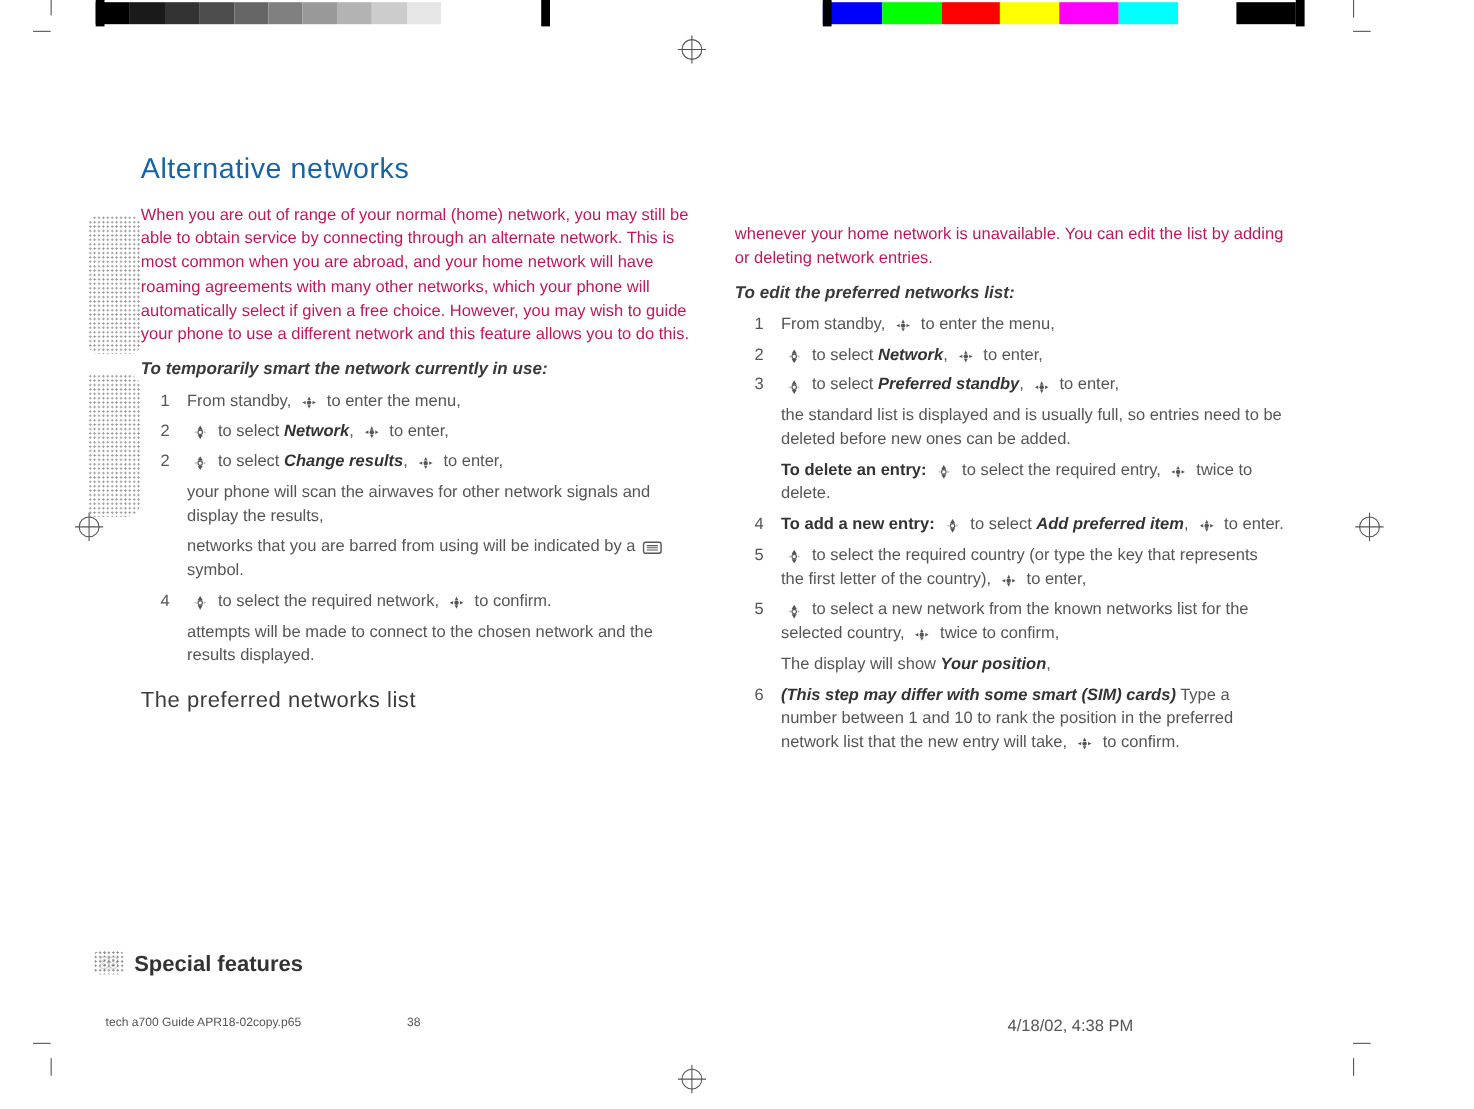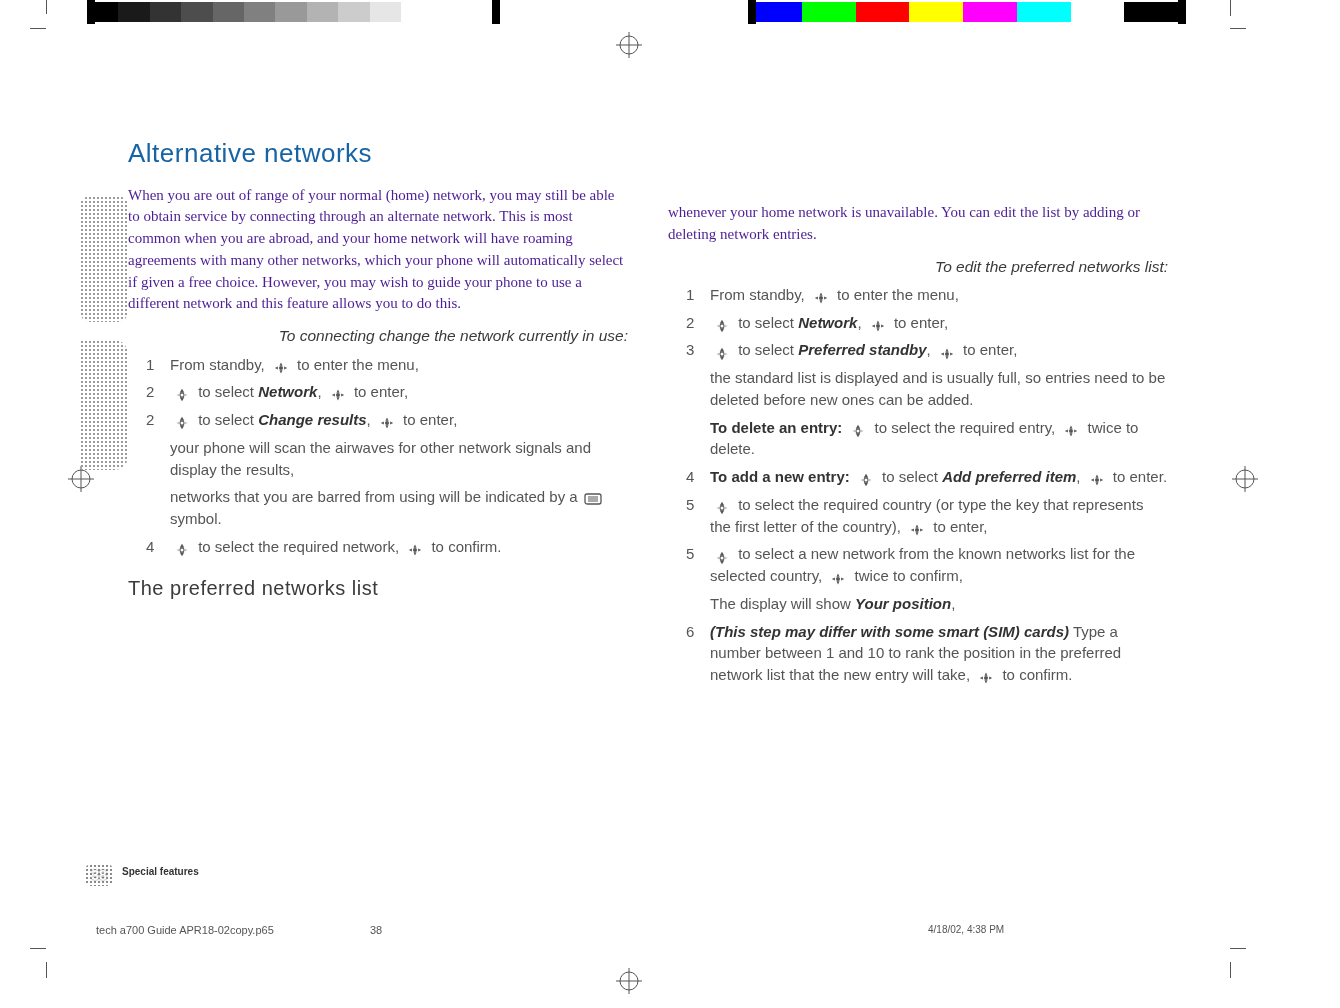--- a/index.html
+++ b/index.html
@@ -41,22 +41,22 @@
   .dotpanel { width:48px; border-radius:10px 10px 10px 10px; margin-bottom:18px;
               background-image: radial-gradient(#9a9a9a 1px, transparent 1px);
               background-size: 4px 4px; }
   .dotpanel.a { height:126px; }
   .dotpanel.b { height:130px; border-radius: 0 14px 14px 0; }
 
   
   .content { position:absolute; top:135px; left:128px; width:1080px; display:flex; gap:40px; }
   .col { width:500px; font-size:15px; line-height:1.45; }
   h1.sec { font-family: "Trebuchet MS", Verdana, sans-serif; font-weight:400; font-size:26px; color:#1664a6; letter-spacing:.5px; margin-bottom:12px; }
-  p.body { margin-bottom:10px; color:#4c1d95;font-family:Liberation Serif, serif; }
-  p.subhead { font-style:italic; font-weight:normal; color:#3a3a3a; margin:10px 0 6px; font-size:15.5px;text-align:right; }
+  p.body { margin-bottom:10px; color:#be185d; }
+  p.subhead { font-style:italic; font-weight:bold; color:#3a3a3a; margin:10px 0 6px; font-size:15.5px; }
   h2.sub { font-family: "Trebuchet MS", Verdana, sans-serif; font-weight:400; color:#3b3b3b; font-size:20px; margin:16px 0 6px; letter-spacing:.5px; }
 
   ol.steps { list-style:none; margin-left:18px; }
   ol.steps > li { display:flex; margin-bottom:6px; }
   ol.steps .num { width:24px; flex:none; color:#555; }
   ol.steps .txt { flex:1; color:#555; }
   .note { margin:6px 0 6px 42px; color:#555; }
   .note.indent { }
 
   b.k { font-weight:bold; font-style:italic; color:#333; }
@@ -66,24 +66,24 @@
   .nav-icon { display:inline-block; width:20px; height:14px; vertical-align:middle; position:relative; margin:0 2px; }
   .nav-icon svg { width:100%; height:100%; }
 
   .barred { display:inline-block; width:18px; height:14px; vertical-align:middle; margin:0 2px; }
 
   
   .pgnum-box { position:absolute; left:85px; top:864px; width:28px; height:22px; border-radius:6px;
                background-image: radial-gradient(#8a8a8a 1px, transparent 1px);
                background-size:4px 4px; display:flex; align-items:center; justify-content:center; }
   .pgnum { color:#fff; font-weight:bold; font-size:14px; text-shadow:0 0 2px #555; }
-  .chapter { position:absolute; left:122px; top:866px; font-weight:bold; font-size:10px; color:#333; }
+  .chapter { position:absolute; left:122px; top:866px; font-weight:bold; font-size:20px; color:#333; }
   .foot-file { position:absolute; left:96px; top:924px; font-size:11px; color:#555; }
   .foot-pg   { position:absolute; left:370px; top:924px; font-size:11px; color:#555; }
-  .foot-date { position:absolute; left:916px; top:924px; font-size:10px; color:#555;margin-left:12px; }
+  .foot-date { position:absolute; left:916px; top:924px; font-size:15px; color:#555; }
 </style>
 </head>
 <body>
 <div class="page">
 
 <svg width="0" height="0" style="position:absolute">
   <defs>
     <g id="nav-center">
       <polygon points="10,2 12,6 8,6" fill="#555"></polygon>
       <polygon points="10,16 12,12 8,12" fill="#555"></polygon>
@@ -168,21 +168,21 @@
   <div class="dotpanel a"></div>
   <div class="dotpanel b"></div>
 </div>
 
 <div class="content">
 
   <div class="col">
     <h1 class="sec">Alternative networks</h1>
     <p class="body">When you are out of range of your normal (home) network, you may still be able to obtain service by connecting through an alternate network. This is most common when you are abroad, and your home network will have roaming agreements with many other networks, which your phone will automatically select if given a free choice. However, you may wish to guide your phone to use a different network and this feature allows you to do this.</p>
 
-    <p class="subhead">To connecting change the network currently in use:</p>
+    <p class="subhead">To temporarily smart the network currently in use:</p>
     <ol class="steps">
       <li>
         <span class="num">1</span>
         <span class="txt"><span>From standby, </span><span class="nav-icon"><svg viewBox="0 0 20 18">
                   <use href="#nav-center"></use>
                 </svg></span><span> to enter the menu,</span></span>
       </li>
       <li>
         <span class="num">2</span>
         <span class="txt"><span class="nav-icon"><svg viewBox="0 0 20 18">
@@ -209,20 +209,21 @@
     <ol class="steps">
       <li>
         <span class="num">4</span>
         <span class="txt"><span class="nav-icon"><svg viewBox="0 0 20 18">
                   <use href="#nav-updown"></use>
                 </svg></span><span> to select the required network, </span><span class="nav-icon"><svg viewBox="0 0 20 18">
                   <use href="#nav-center"></use>
                 </svg></span><span> to confirm.</span></span>
       </li>
     </ol>
+    <p class="note">attempts will be made to connect to the chosen network and the results displayed.</p>
 
     <h2 class="sub">The preferred networks list</h2>
   </div>
 
   <div class="col">
     <p class="body" style="margin-top:67px">whenever your home network is unavailable. You can edit the list by adding or deleting network entries.</p>
     <p class="subhead">To edit the preferred networks list:</p>
     <ol class="steps">
       <li>
         <span class="num">1</span>

